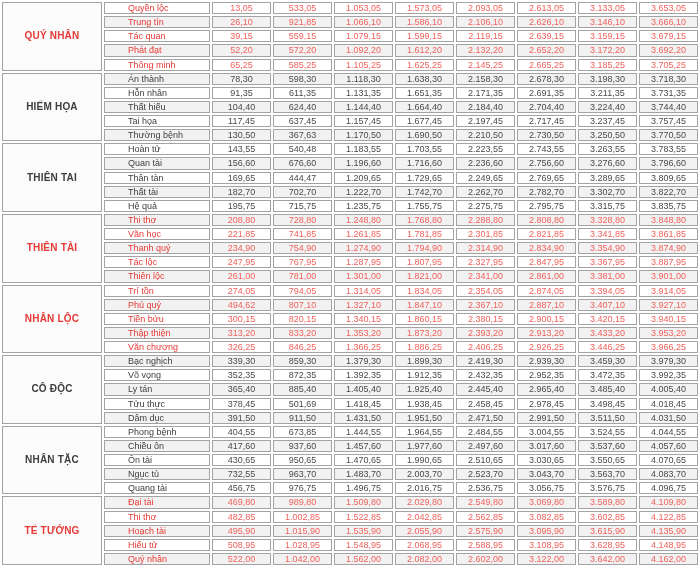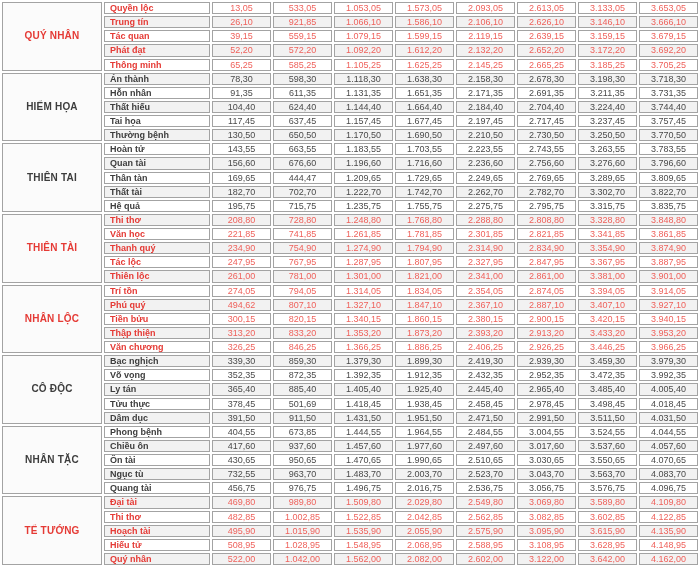--- a/index.html
+++ b/index.html
@@ -33,22 +33,22 @@
   td.group-cell {
     background: #fbfbfb !important;
     text-align: center;
     vertical-align: middle;
     font-weight: bold;
     font-size: 10px;
     letter-spacing: 0.2px;
   }
   td.label-cell {
     text-align: left;
-    font-weight: bold;
-    padding-left: 5px;
+    font-weight: normal;
+    padding-left: 23px;
   }
   td.value-cell {
     text-align: center;
     font-weight: normal;
   }
   .red-label  { color: #e53a35; }
   .red-value  { color: #ef625c; }
   .dark-label { color: #3d3d3d; }
   .dark-value { color: #4a4a4a; }
 </style>
@@ -166,33 +166,33 @@
         <td class="value-cell dark-value">1.157,45</td>
         <td class="value-cell dark-value">1.677,45</td>
         <td class="value-cell dark-value">2.197,45</td>
         <td class="value-cell dark-value">2.717,45</td>
         <td class="value-cell dark-value">3.237,45</td>
         <td class="value-cell dark-value">3.757,45</td>
       </tr>
       <tr class="band">
         <td class="label-cell dark-label">Thường bệnh</td>
         <td class="value-cell dark-value">130,50</td>
-        <td class="value-cell dark-value">650,50</td>
+        <td class="value-cell dark-value">367,63</td>
         <td class="value-cell dark-value">1.170,50</td>
         <td class="value-cell dark-value">1.690,50</td>
         <td class="value-cell dark-value">2.210,50</td>
         <td class="value-cell dark-value">2.730,50</td>
         <td class="value-cell dark-value">3.250,50</td>
         <td class="value-cell dark-value">3.770,50</td>
       </tr>
       <tr>
         <td rowspan="5" class="group-cell dark-label">THIÊN TAI</td>
         <td class="label-cell dark-label">Hoàn tử</td>
         <td class="value-cell dark-value">143,55</td>
-        <td class="value-cell dark-value">663,55</td>
+        <td class="value-cell dark-value">540,48</td>
         <td class="value-cell dark-value">1.183,55</td>
         <td class="value-cell dark-value">1.703,55</td>
         <td class="value-cell dark-value">2.223,55</td>
         <td class="value-cell dark-value">2.743,55</td>
         <td class="value-cell dark-value">3.263,55</td>
         <td class="value-cell dark-value">3.783,55</td>
       </tr>
       <tr class="band">
         <td class="label-cell dark-label">Quan tài</td>
         <td class="value-cell dark-value">156,60</td>

